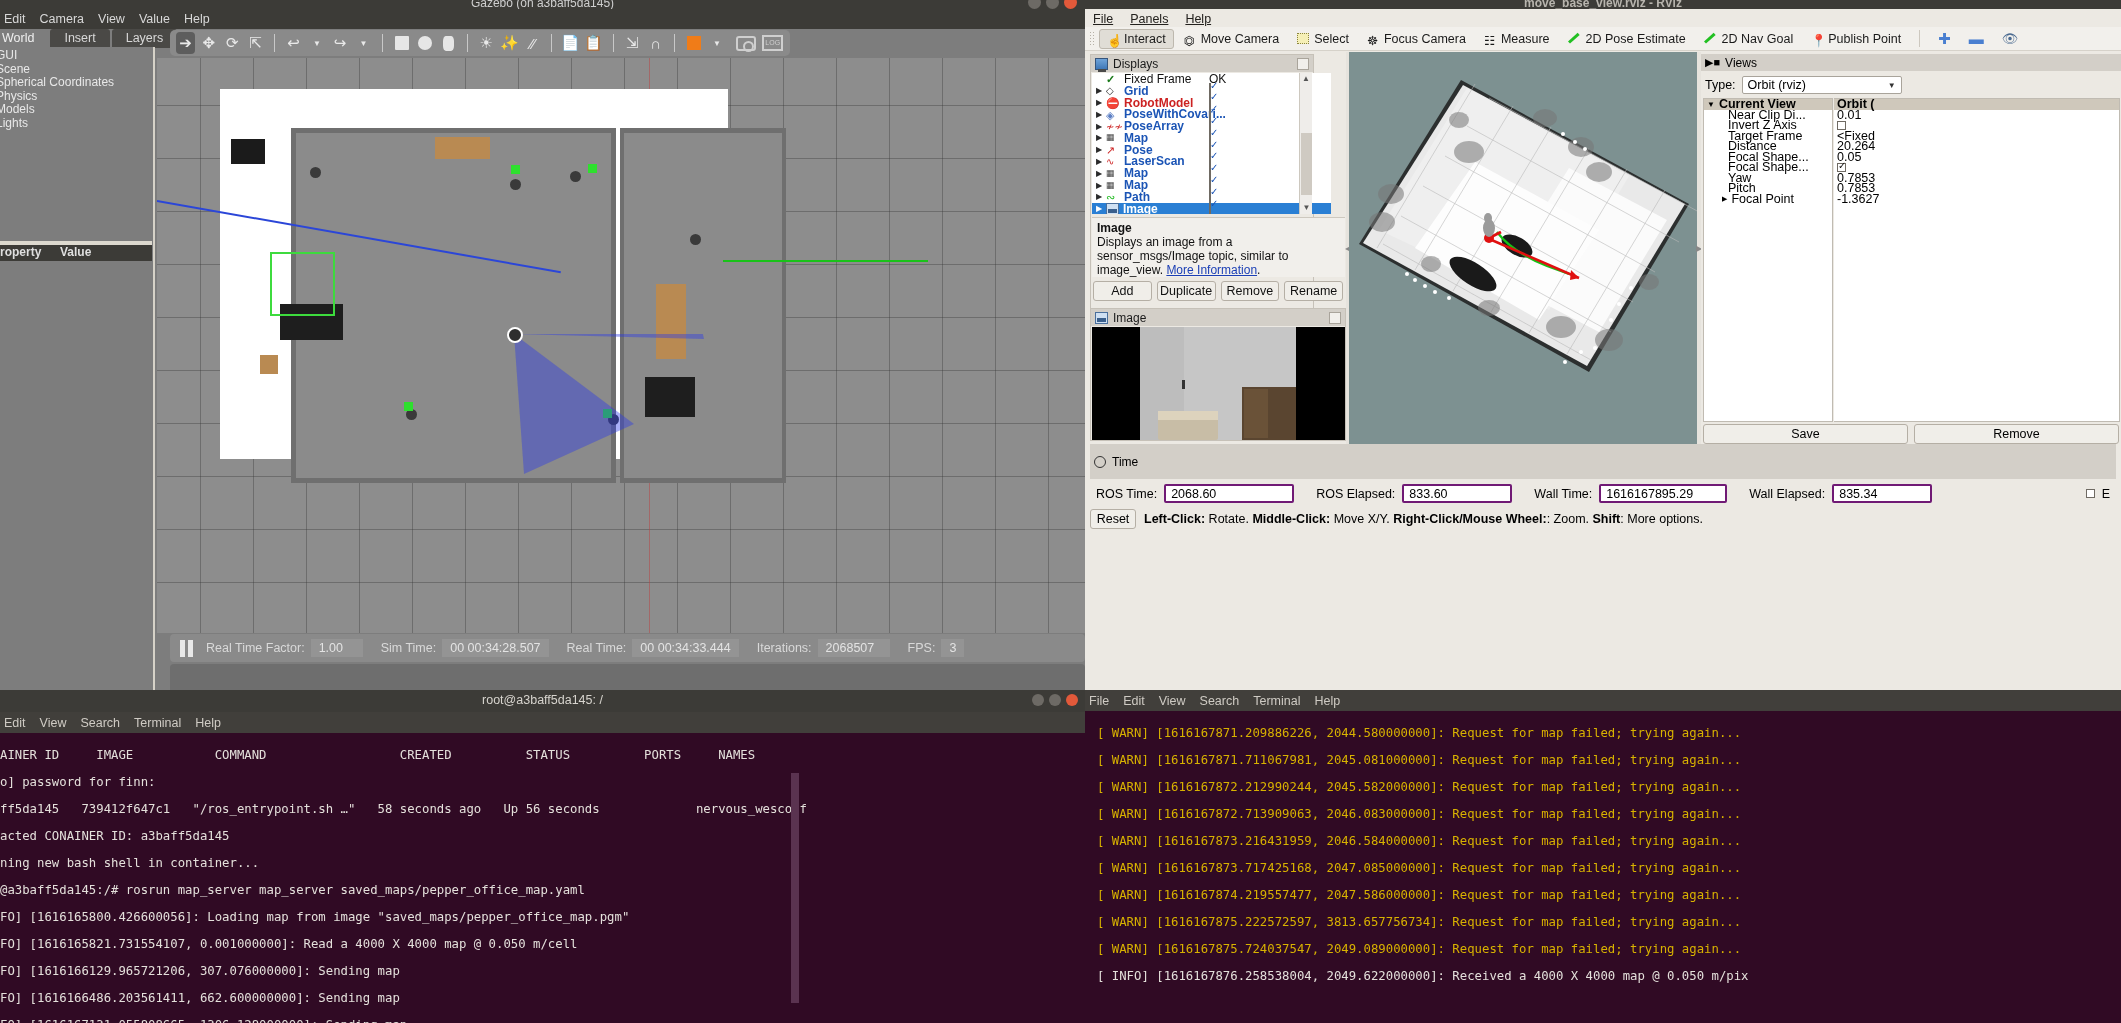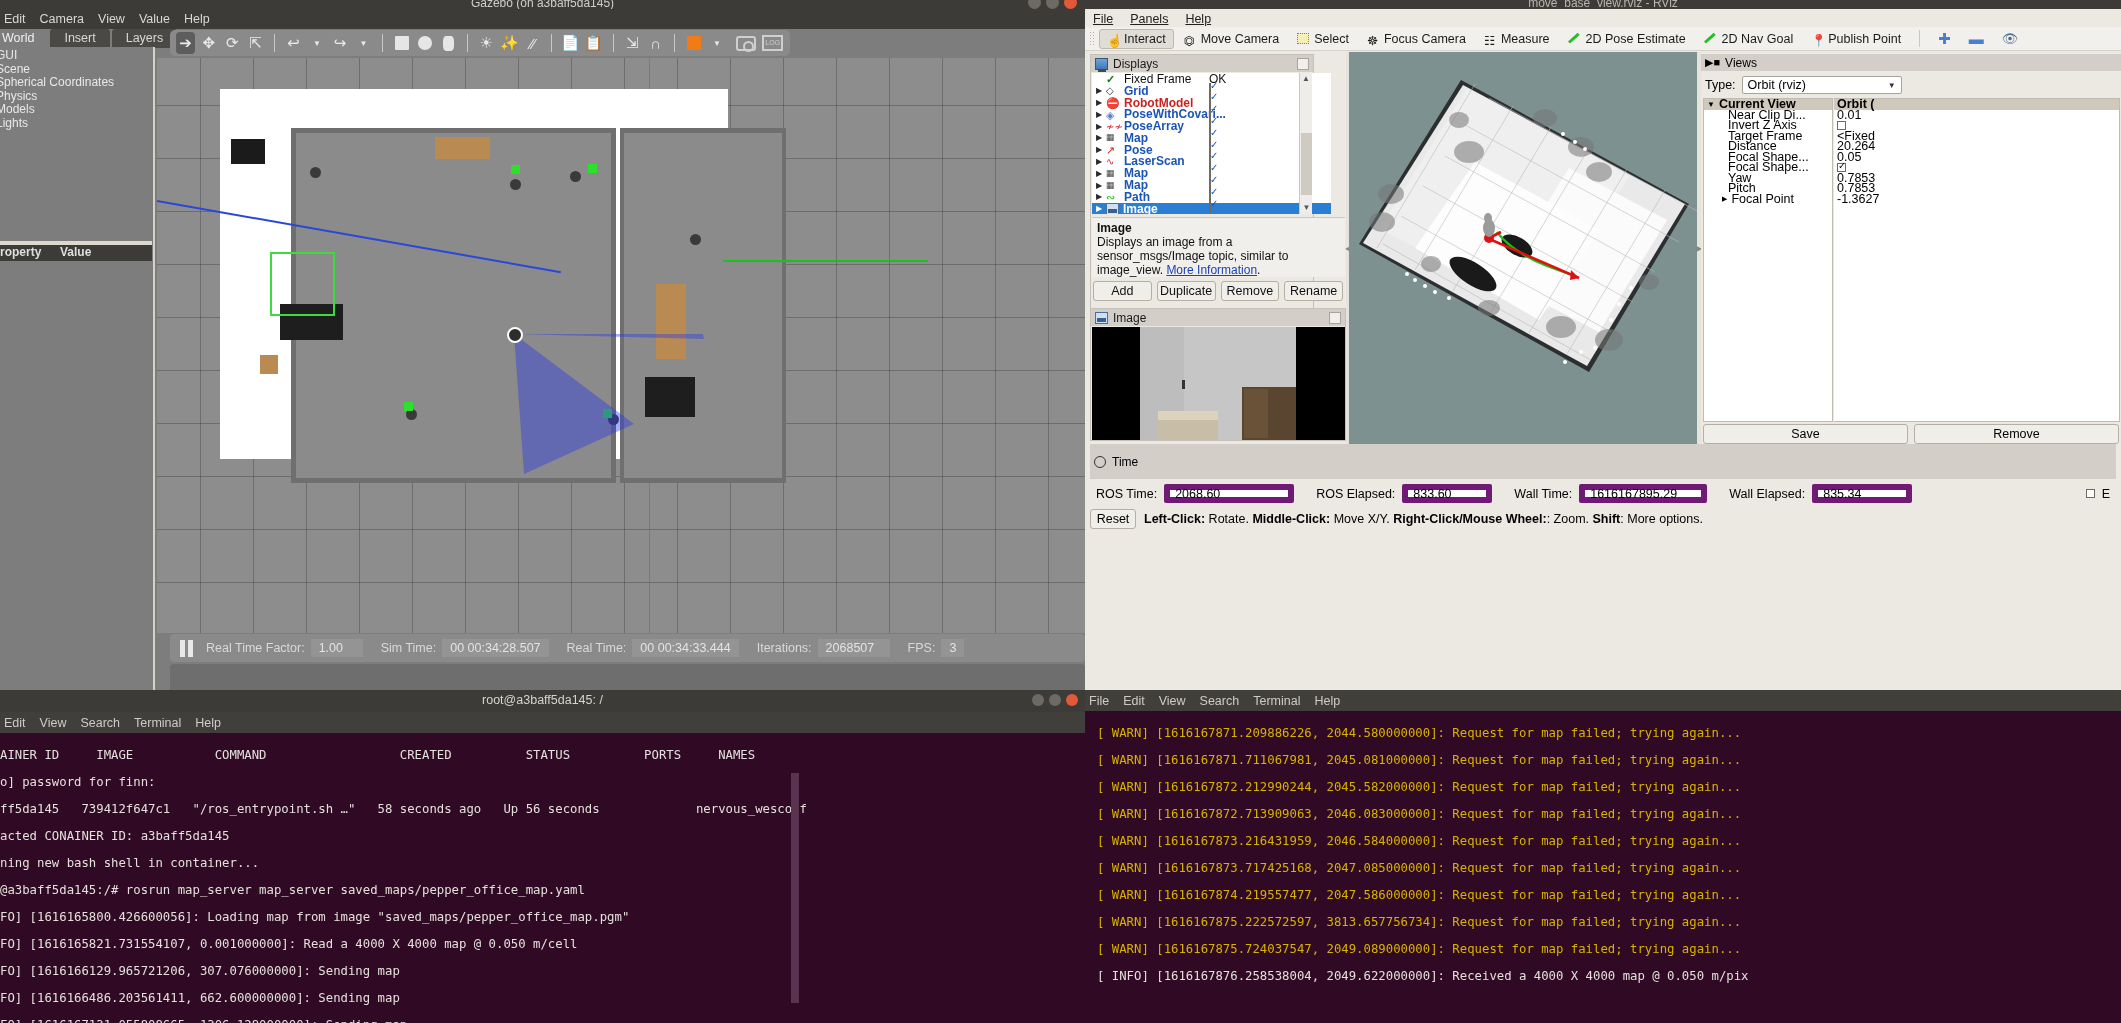--- a/index.html
+++ b/index.html
@@ -86,21 +86,21 @@
   .pausebtn { width:16px; height:17px; display:flex; gap:3px; margin-right:10px; }
   .pausebtn i { width:5px; height:17px; background:#e8e8e8; display:block; }
   .st-label { margin-right:6px; }
   .st-val { background:#949494; color:#e3e3e3; padding:2px 8px; margin-right:18px; min-width:52px;
             display:inline-block; }
   .gz-bottombar { position:absolute; left:170px; top:664px; width:915px; height:26px;
                   background:#6e6e6e; border-radius:4px 4px 0 0; }
 
   
   .rviz { position:absolute; left:1085px; top:0; width:1036px; height:690px; background:#ece9e3; }
-  .rviz-titlebar { position:absolute; left:0; top:0; width:1036px; height:12px; background:#3c3b37; }
+  .rviz-titlebar { position:absolute; left:0; top:0; width:1036px; height:12px; background:#3c3b37;font-weight:bold; }
   .rviz-title { position:absolute; left:0; top:-4px; width:1036px; text-align:center;
                 color:#b8b5ae; font-size:12px; }
   .rviz-menubar { position:absolute; left:0; top:9px; width:1036px; height:20px; background:#ece9e3;
                   display:flex; align-items:center; padding-left:8px; gap:17px; }
   .rviz-menubar span { color:#23211e; font-size:12.5px; }
   .rviz-menubar span u { text-decoration:underline; }
 
   .rviz-toolbar { position:absolute; left:0; top:27px; width:1036px; height:24px;
                   background:#f2f0ec; border-bottom:1px solid #d6d2ca;
                   display:flex; align-items:center; padding-left:4px; gap:2px; }
@@ -186,21 +186,21 @@
   .vcheck.on:after{ content:"\2713"; position:absolute; left:0px; top:-4px; font-size:10px; color:#111; }
   .views-btns { position:absolute; left:2px; top:370px; width:416px; display:flex; gap:6px; }
   .vbtn { flex:1; height:20px; background:#f0eee9; border:1px solid #b5afa5; border-radius:3px;
           font-size:12.5px; display:flex; align-items:center; justify-content:center; }
 
   .rviz-time { position:absolute; left:5px; top:444px; width:1026px; height:62px; }
   .time-hdr { height:35px; background:#d3cfc8; display:flex; align-items:center; padding:0 4px;
               font-size:12px; gap:6px; }
   .clockico { width:12px; height:12px; border:1.5px solid #333; border-radius:50%; }
   .time-row { display:flex; align-items:center; gap:7px; padding:5px 6px; font-size:12.5px; }
-  .time-inp { background:#fff; border:6px solid #701a75; border-radius:2px; height:19px;
+  .time-inp { background:#fff; border:2px solid #701a75; border-radius:2px; height:19px;
               padding:0 5px; display:flex; align-items:center; font-size:12.5px; }
   .rviz-status { position:absolute; left:5px; top:508px; width:1026px; height:22px;
                  display:flex; align-items:center; gap:8px; font-size:12.5px; }
   .resetbtn { width:46px; height:20px; background:#f0eee9; border:1px solid #b5afa5; border-radius:3px;
               font-size:12.5px; display:flex; align-items:center; justify-content:center; }
 
   
   .term-l { position:absolute; left:0; top:690px; width:1085px; height:333px; background:#300a24; }
   .term-r { position:absolute; left:1085px; top:690px; width:1036px; height:333px; background:#300a24; }
   .term-tb { height:22px; background:#3c3b37; position:relative; }
@@ -668,21 +668,21 @@
     <div class="rviz-time">
       <div class="time-hdr">
         <span class="clockico"></span>
         <span>Time</span>
       </div>
       <div class="time-row">
         <span>ROS Time:</span>
         <span class="time-inp" style="width:130px">2068.60</span>
         <span style="width:8px"></span>
         <span>ROS Elapsed:</span>
-        <span class="time-inp" style="width:90px">833.60</span>
+        <span class="time-inp" style="width:110px">833.60</span>
         <span style="width:8px"></span>
         <span>Wall Time:</span>
         <span class="time-inp" style="width:128px">1616167895.29</span>
         <span style="width:8px"></span>
         <span>Wall Elapsed:</span>
         <span class="time-inp" style="width:100px">835.34</span>
         <span style="flex:1"></span>
         <span class="vcheck"></span>
         <span>E</span>
       </div>

